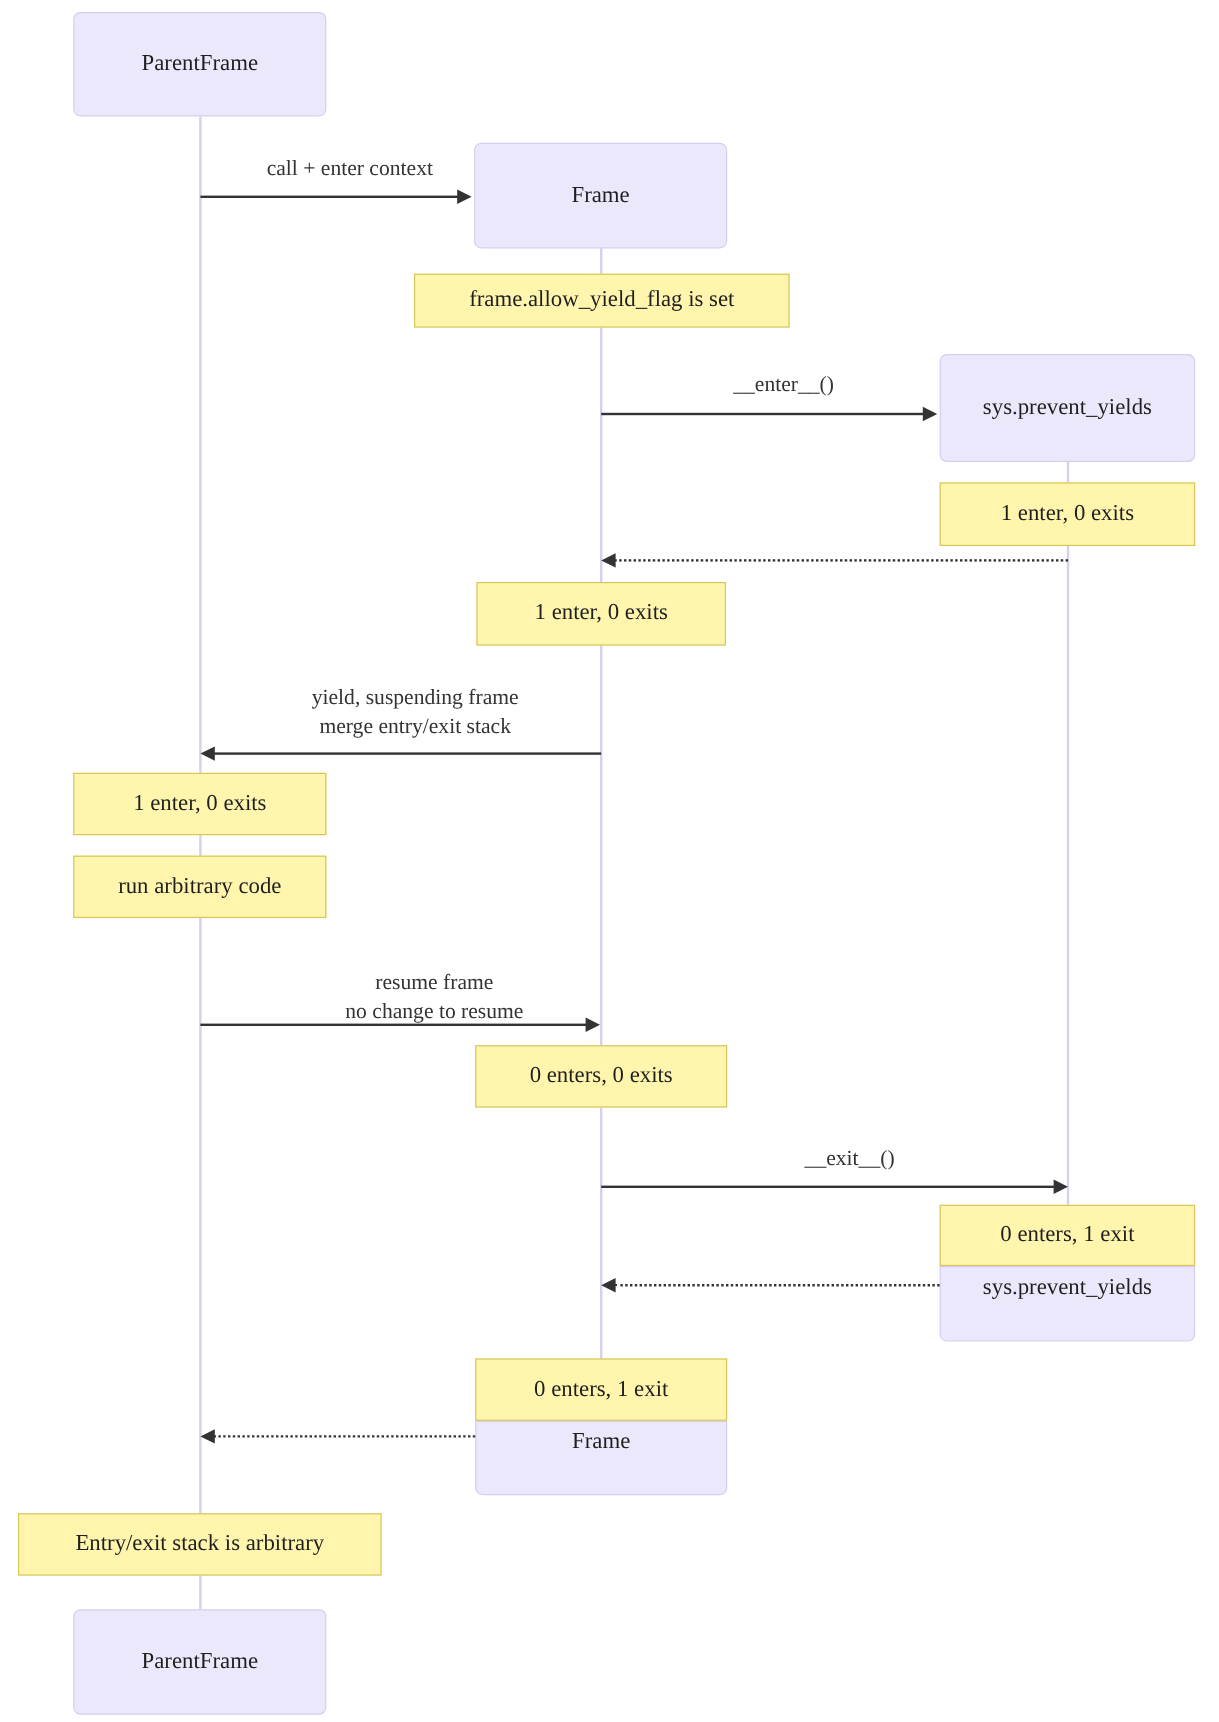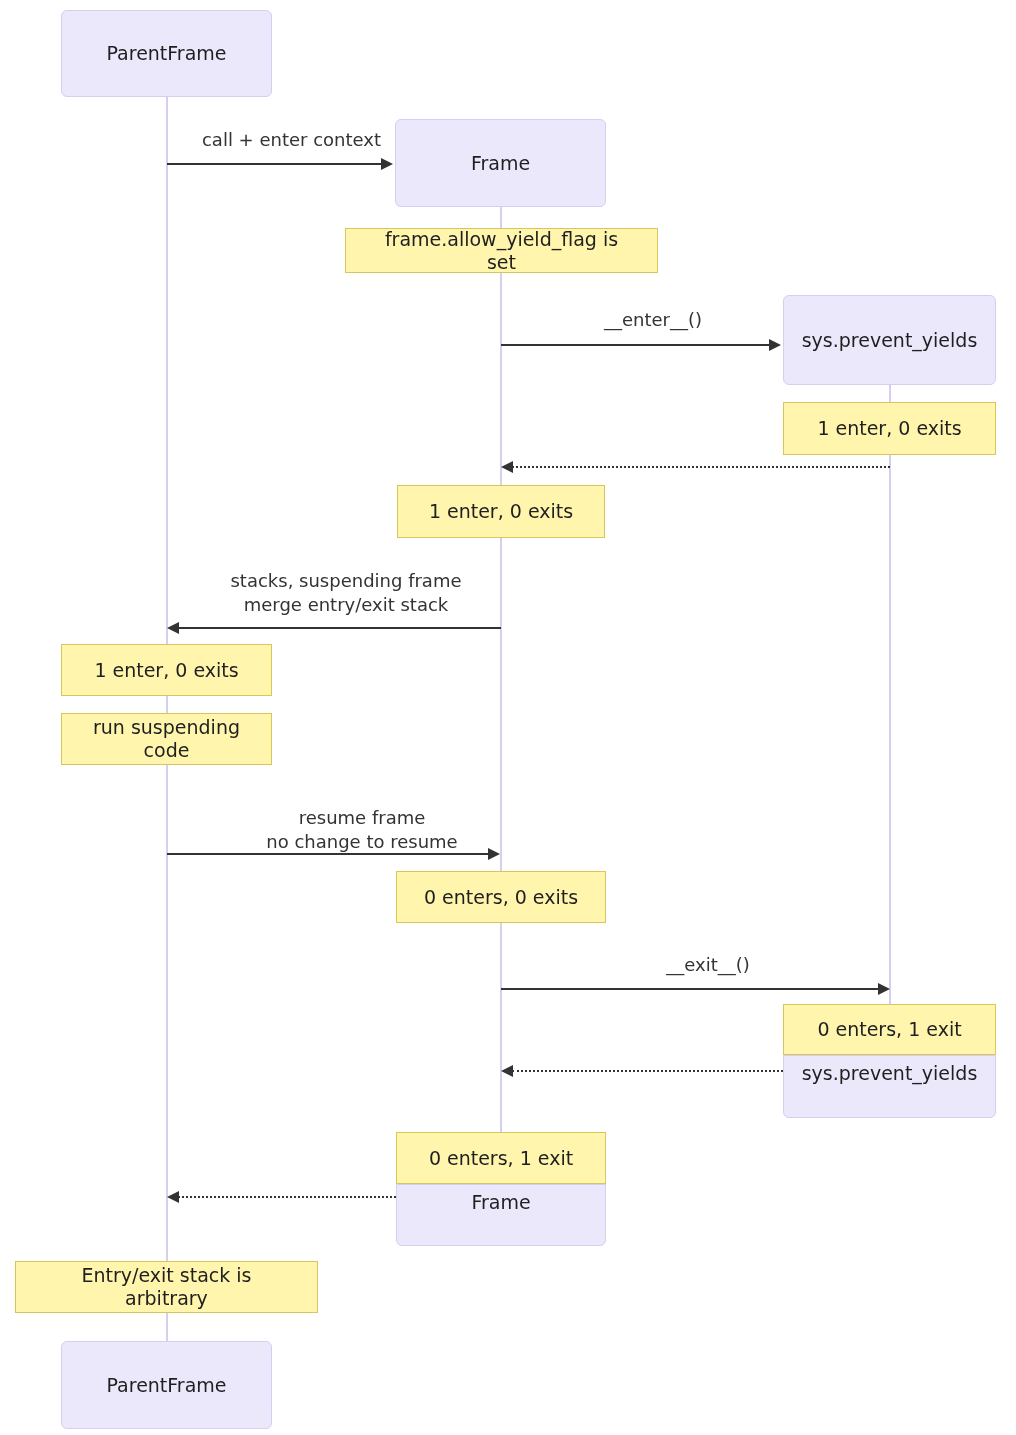--- a/index.html
+++ b/index.html
@@ -10,20 +10,21 @@
   }
   body {
     font-family: "DejaVu Sans", sans-serif;
   }
   #diagram {
     position: relative;
     width: 1016px;
     height: 1435px;
     background: #ffffff;
     overflow: hidden;
+    font-family: Liberation Serif, serif;
   }
   
   .lifeline {
     position: absolute;
     width: 2px;
     background: #d9cdf0;
   }
   
   .actor {
     position: absolute;
@@ -131,30 +132,30 @@
     <span>1 enter, 0 exits</span>
   </div>
 
   <div class="msg-line dashed" style="left:512px; top:466px; width:378px;"></div>
   <div class="arrowhead left" style="left:501px; top:461px;"></div>
 
   <div class="note" style="left:397px; top:485px; width:208px; height:53px;">
     <span>1 enter, 0 exits</span>
   </div>
 
-  <div class="msg-label" style="left:167px; top:569px; width:334px;"><span>stacks, suspending frame</span><br><span>merge entry/exit stack</span></div>
+  <div class="msg-label" style="left:167px; top:569px; width:334px;"><span>yield, suspending frame</span><br><span>merge entry/exit stack</span></div>
   <div class="msg-line" style="left:178px; top:627px; width:323px;"></div>
   <div class="arrowhead left" style="left:167px; top:622px;"></div>
 
   <div class="note" style="left:61px; top:644px; width:211px; height:52px;">
     <span>1 enter, 0 exits</span>
   </div>
 
   <div class="note" style="left:61px; top:713px; width:211px; height:52px;">
-    <span>run suspending code</span>
+    <span>run arbitrary code</span>
   </div>
 
   <div class="msg-label" style="left:167px; top:806px; width:334px;margin-left:16px;"><span>resume frame</span><br><span>no change to resume</span></div>
   <div class="msg-line" style="left:167px; top:853px; width:323px;"></div>
   <div class="arrowhead right" style="left:488px; top:848px;"></div>
 
   <div class="note" style="left:396px; top:871px; width:210px; height:52px;">
     <span>0 enters, 0 exits</span>
   </div>
 

